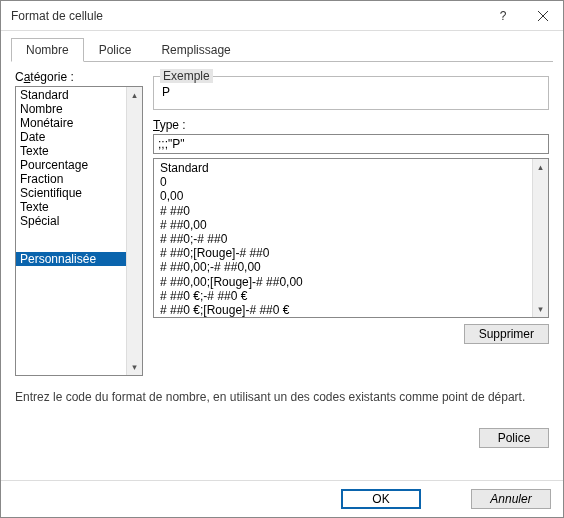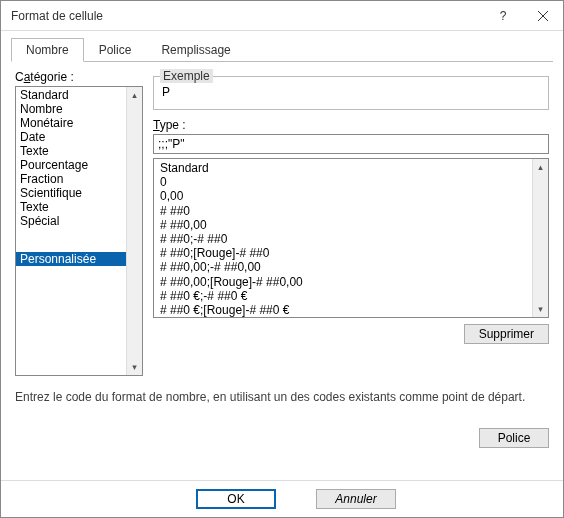--- a/index.html
+++ b/index.html
@@ -38,21 +38,21 @@
 .typeinput { width: 100%; border: 1px solid #888; padding: 2px 4px; height: 20px; font-size: 12px; }
 
 .fmtbox { border: 1px solid #888; margin-top: 4px; height: 160px; display:flex; }
 .fmtlist { flex:1; padding:2px 6px; overflow:hidden; line-height: 14.2px; }
 .del-row { display:flex; justify-content:flex-end; margin-top:6px; }
 .btn { border: 1px solid #aaa; background: #e9e9e9; padding: 2px 14px; min-width: 70px; text-align:center;margin-left:28px; }
 
 .hint { margin-top: 14px; color:#404040; }
 
 .eff-row { display:flex; justify-content:flex-end; margin-top: 24px; }
-.footer { border-top: 1px solid #ddd; padding: 8px 12px; display:flex; justify-content:center; gap:12px; }
+.footer { border-top: 1px solid #ddd; padding: 8px 12px; display:flex; justify-content:flex-end; gap:22px; }
 .btn.ok { border: 1px solid #0a64ad; background:#fff; min-width:80px; box-shadow: inset 0 0 0 1px #0a64ad; }
 .btn.cancel { min-width:80px; background:#e9e9e9;font-style:italic; }
 </style>
 </head>
 <body>
 
 <div class="titlebar">
   <span class="title">Format de cellule</span>
   <div class="tb-btn">
     <span>?</span>

